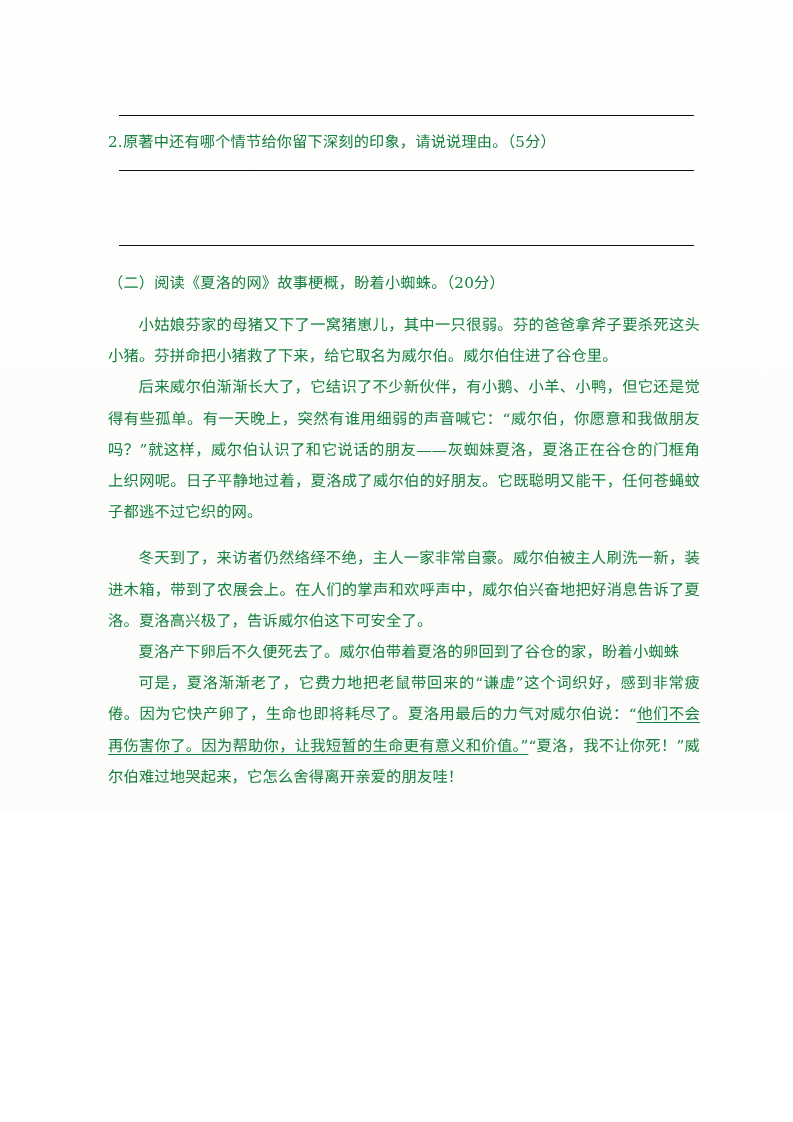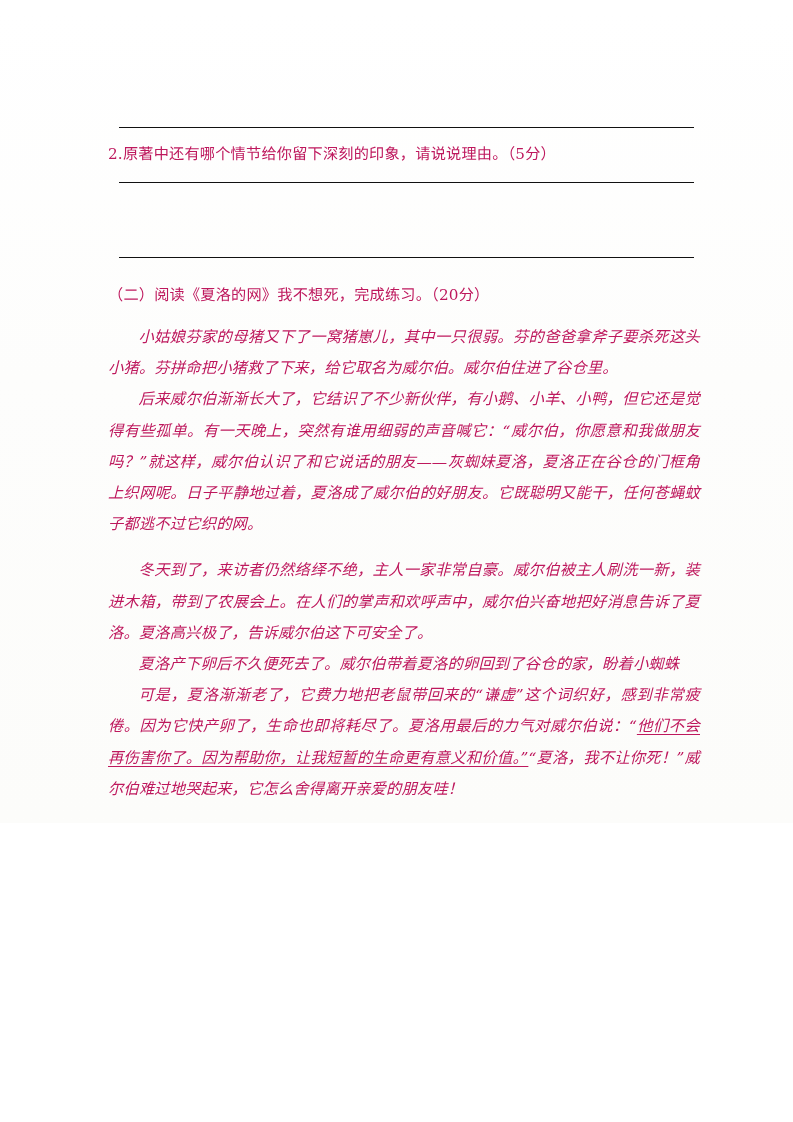--- a/index.html
+++ b/index.html
@@ -6,25 +6,25 @@
   html, body {
     margin: 0;
     padding: 0;
     background: #ffffff;
   }
 
   .page {
     position: relative;
     width: 793px;
     height: 811px;
-    margin: 12px auto;
+    margin: 0 auto;
     background: #fefefe;
     overflow: hidden;
     font-family: "DejaVu Serif", "Liberation Serif", serif;
-    color: #be185d;
+    color: #15803d;
     -webkit-font-smoothing: antialiased;
   }
 
   
   .page::before {
     content: "";
     position: absolute;
     inset: 0;
     background: linear-gradient(180deg, #ffffff 0%, #fdfdfc 45%, #fcfcfa 100%);
     pointer-events: none;
@@ -72,21 +72,20 @@
     letter-spacing: 0.2px;
     white-space: nowrap;
   }
 
   
   .body-block {
     position: absolute;
     left: 108px;
     top: 310px;
     width: 592px;
-    font-style: italic;
   }
 
   p.para {
     margin: 0;
     font-size: 15.3px;
     line-height: 31.2px;
     text-align: justify;
     text-justify: inter-character;
     text-indent: 2em;
     letter-spacing: 0.15px;
@@ -112,21 +111,21 @@
 
     <div class="rule rule-1" style="top: 115px;"></div>
     <div class="rule rule-2" style="top: 170px;"></div>
     <div class="rule rule-3" style="top: 245px;"></div>
 
     <div class="question-line">
       <span>2.原著中还有哪个情节给你留下深刻的印象，请说说理由。（5分）</span>
     </div>
 
     <div class="section-heading">
-      <span>（二）阅读《夏洛的网》我不想死，完成练习。（20分）</span>
+      <span>（二）阅读《夏洛的网》故事梗概，盼着小蜘蛛。（20分）</span>
     </div>
 
     <div class="body-block">
 
       <p class="para">小姑娘芬家的母猪又下了一窝猪崽儿，其中一只很弱。芬的爸爸拿斧子要杀死这头小猪。芬拼命把小猪救了下来，给它取名为威尔伯。威尔伯住进了谷仓里。</p>
 
       <p class="para">后来威尔伯渐渐长大了，它结识了不少新伙伴，有小鹅、小羊、小鸭，但它还是觉得有些孤单。有一天晚上，突然有谁用细弱的声音喊它：“威尔伯，你愿意和我做朋友吗？”就这样，威尔伯认识了和它说话的朋友——灰蜘妹夏洛，夏洛正在谷仓的门框角上织网呢。日子平静地过着，夏洛成了威尔伯的好朋友。它既聪明又能干，任何苍蝇蚊子都逃不过它织的网。</p>
 
 
 

